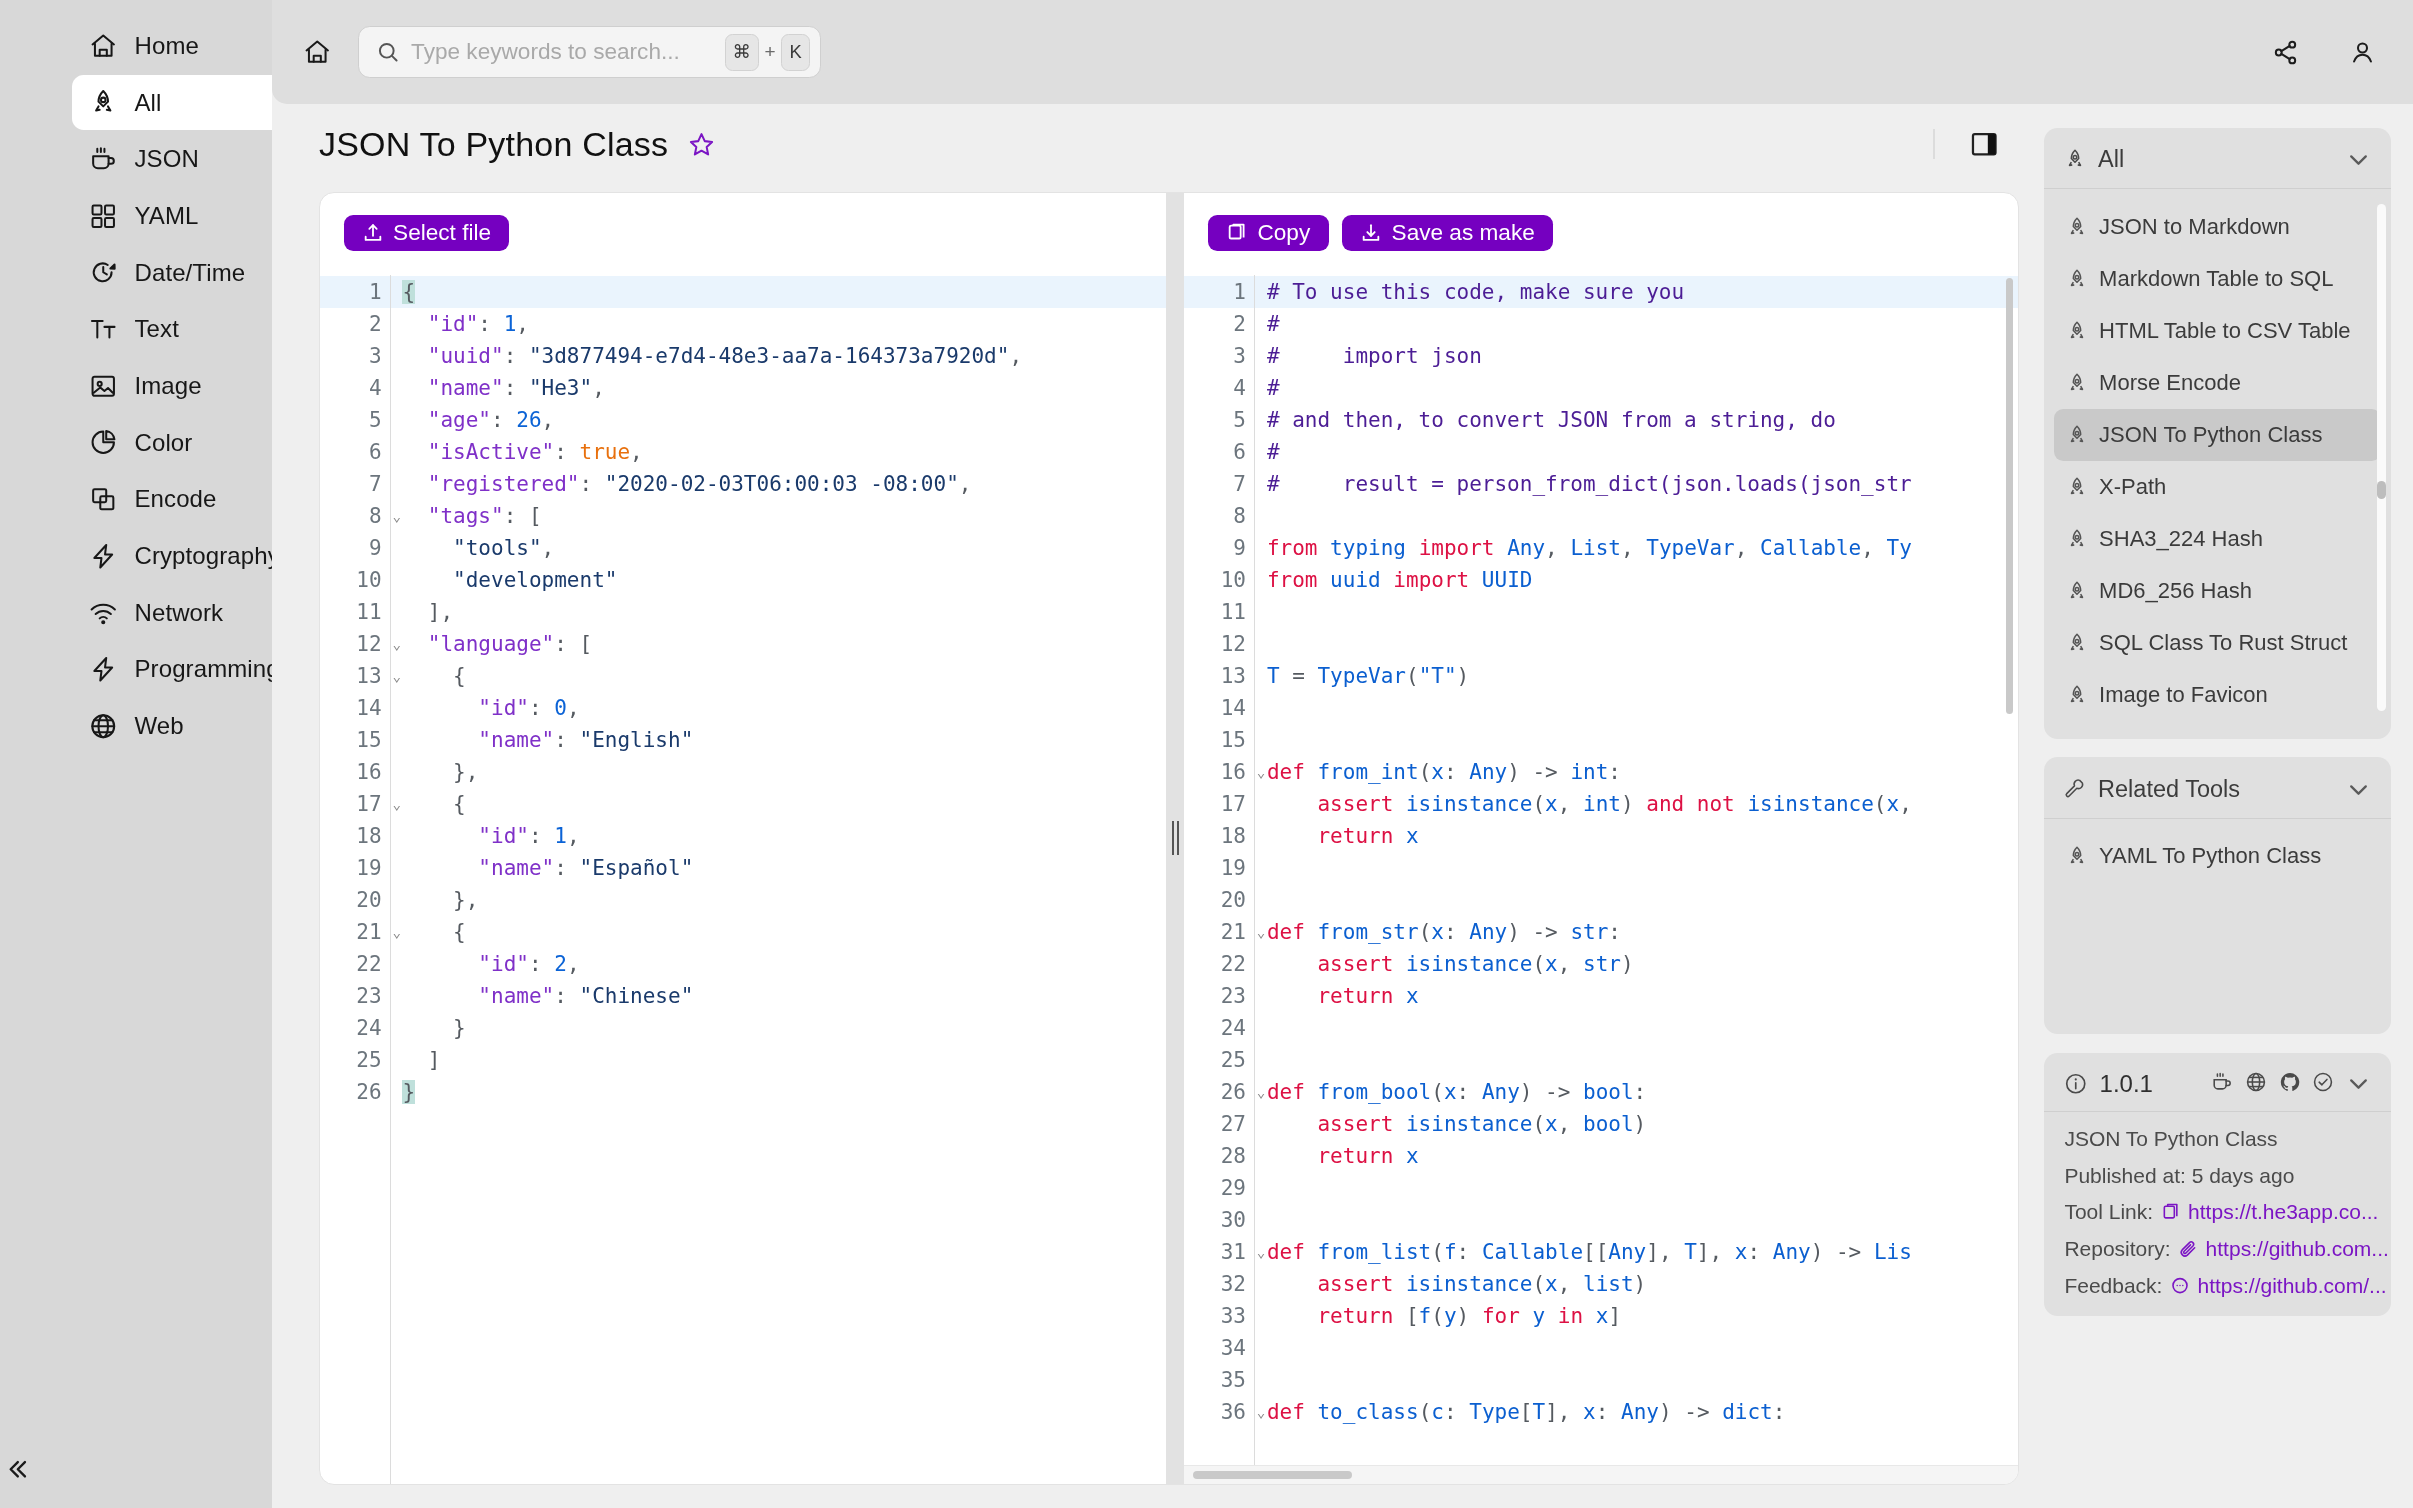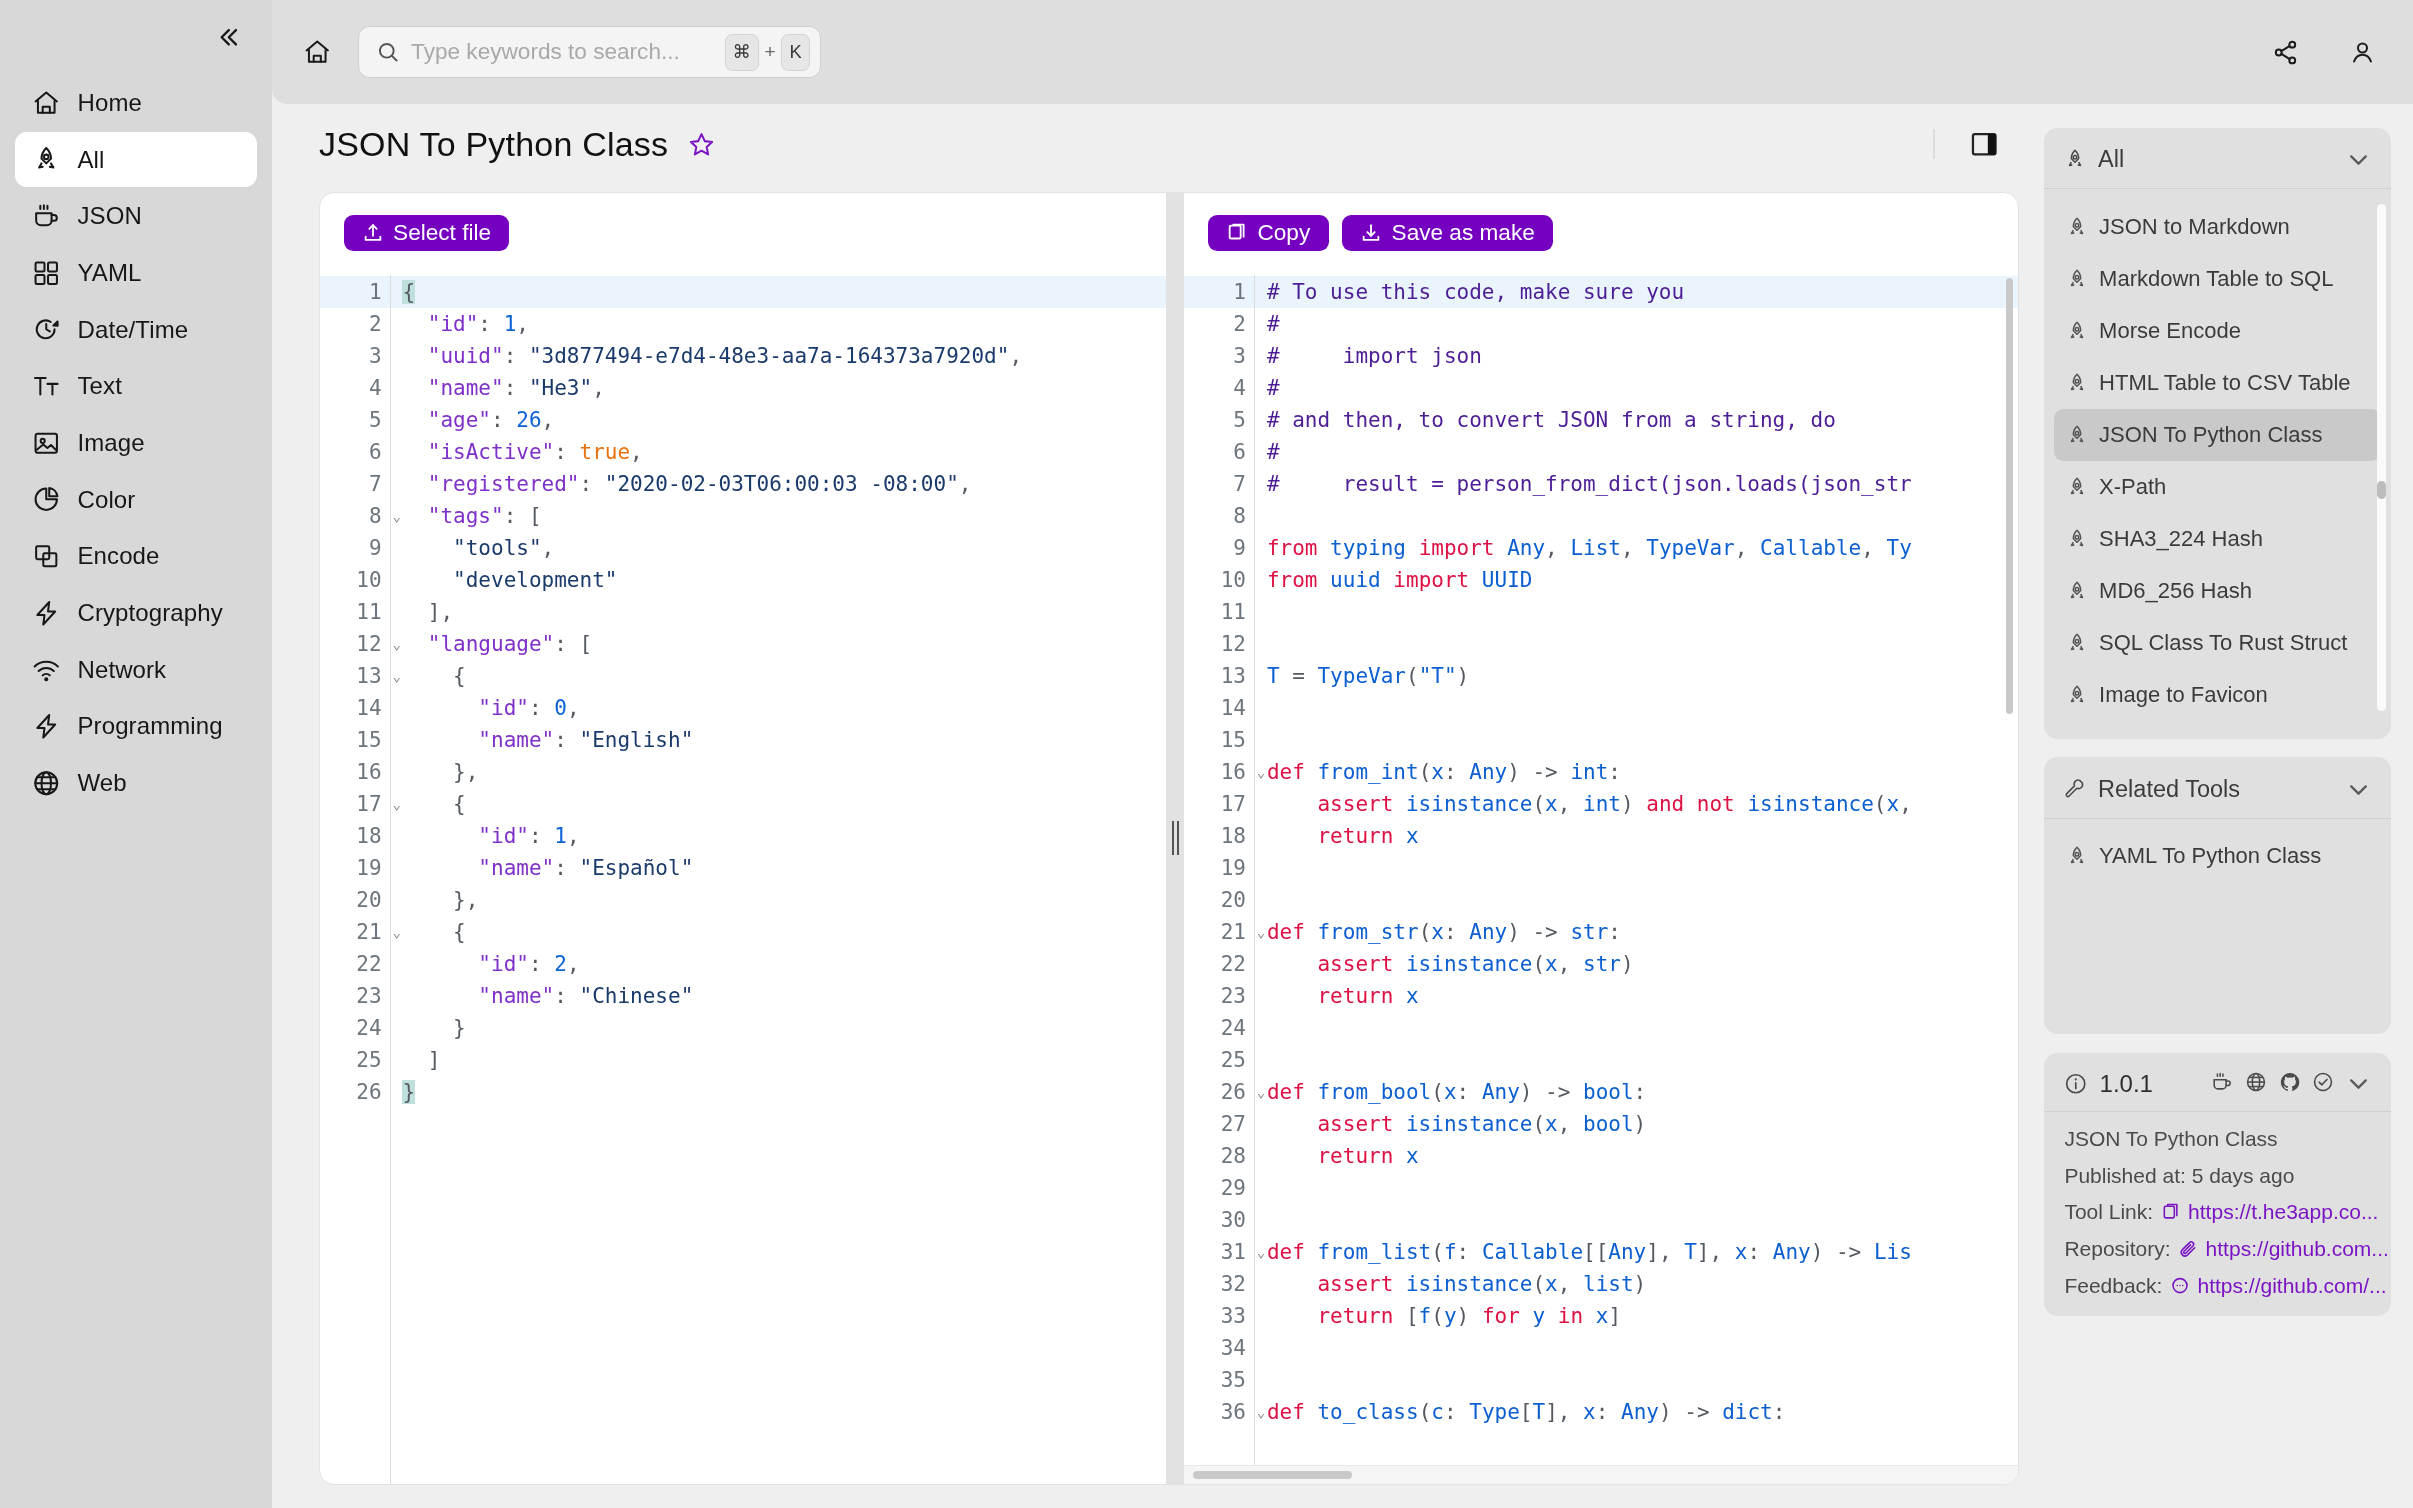--- a/index.html
+++ b/index.html
@@ -9,21 +9,21 @@
     background: #efefef;
     color: #1f1f1f;
     -webkit-font-smoothing: antialiased;
   }
   .app { display: flex; width: 2413px; height: 1508px; }
 
   
   .sidebar {
     width: 272px; flex: 0 0 272px;
     background: #d8d8d8;
-    display: flex; flex-direction: column;
+    display: flex; 
     padding-top: 18.4px;
   }
   .sidebar-collapse {
     align-self: flex-end;
     margin-right: 28.5px; margin-bottom: 20px;
     width: 37px; height: 37px;
     display: flex; align-items: center; justify-content: center;
     color: #1a1a1a; cursor: pointer;
   }
   .nav { display: flex; flex-direction: column; gap: 1.7px; padding: 0 15px; }
@@ -583,31 +583,31 @@
                 <span>Markdown Table to SQL</span>
               </div>
               <div class="tool-item">
                 <span class="tool-ico">
                   <svg width="22" height="22" viewBox="0 0 24 24" fill="none" stroke="currentColor" stroke-width="1.7" stroke-linejoin="round">
                     <path d="M12 2.5c3 3 4 6 4 9l-4 4-4-4c0-3 1-6 4-9z"></path>
                     <circle cx="12" cy="10" r="1.9"></circle>
                     <path d="M8 15.5 6 19l3-.6M16 15.5 18 19l-3-.6"></path>
                   </svg>
                 </span>
+                <span>HTML Table to CSV Table</span>
+              </div>
+              <div class="tool-item">
+                <span class="tool-ico">
+                  <svg width="22" height="22" viewBox="0 0 24 24" fill="none" stroke="currentColor" stroke-width="1.7" stroke-linejoin="round">
+                    <path d="M12 2.5c3 3 4 6 4 9l-4 4-4-4c0-3 1-6 4-9z"></path>
+                    <circle cx="12" cy="10" r="1.9"></circle>
+                    <path d="M8 15.5 6 19l3-.6M16 15.5 18 19l-3-.6"></path>
+                  </svg>
+                </span>
                 <span>Morse Encode</span>
-              </div>
-              <div class="tool-item">
-                <span class="tool-ico">
-                  <svg width="22" height="22" viewBox="0 0 24 24" fill="none" stroke="currentColor" stroke-width="1.7" stroke-linejoin="round">
-                    <path d="M12 2.5c3 3 4 6 4 9l-4 4-4-4c0-3 1-6 4-9z"></path>
-                    <circle cx="12" cy="10" r="1.9"></circle>
-                    <path d="M8 15.5 6 19l3-.6M16 15.5 18 19l-3-.6"></path>
-                  </svg>
-                </span>
-                <span>HTML Table to CSV Table</span>
               </div>
               <div class="tool-item active">
                 <span class="tool-ico">
                   <svg width="22" height="22" viewBox="0 0 24 24" fill="none" stroke="currentColor" stroke-width="1.7" stroke-linejoin="round">
                     <path d="M12 2.5c3 3 4 6 4 9l-4 4-4-4c0-3 1-6 4-9z"></path>
                     <circle cx="12" cy="10" r="1.9"></circle>
                     <path d="M8 15.5 6 19l3-.6M16 15.5 18 19l-3-.6"></path>
                   </svg>
                 </span>
                 <span>JSON To Python Class</span>

